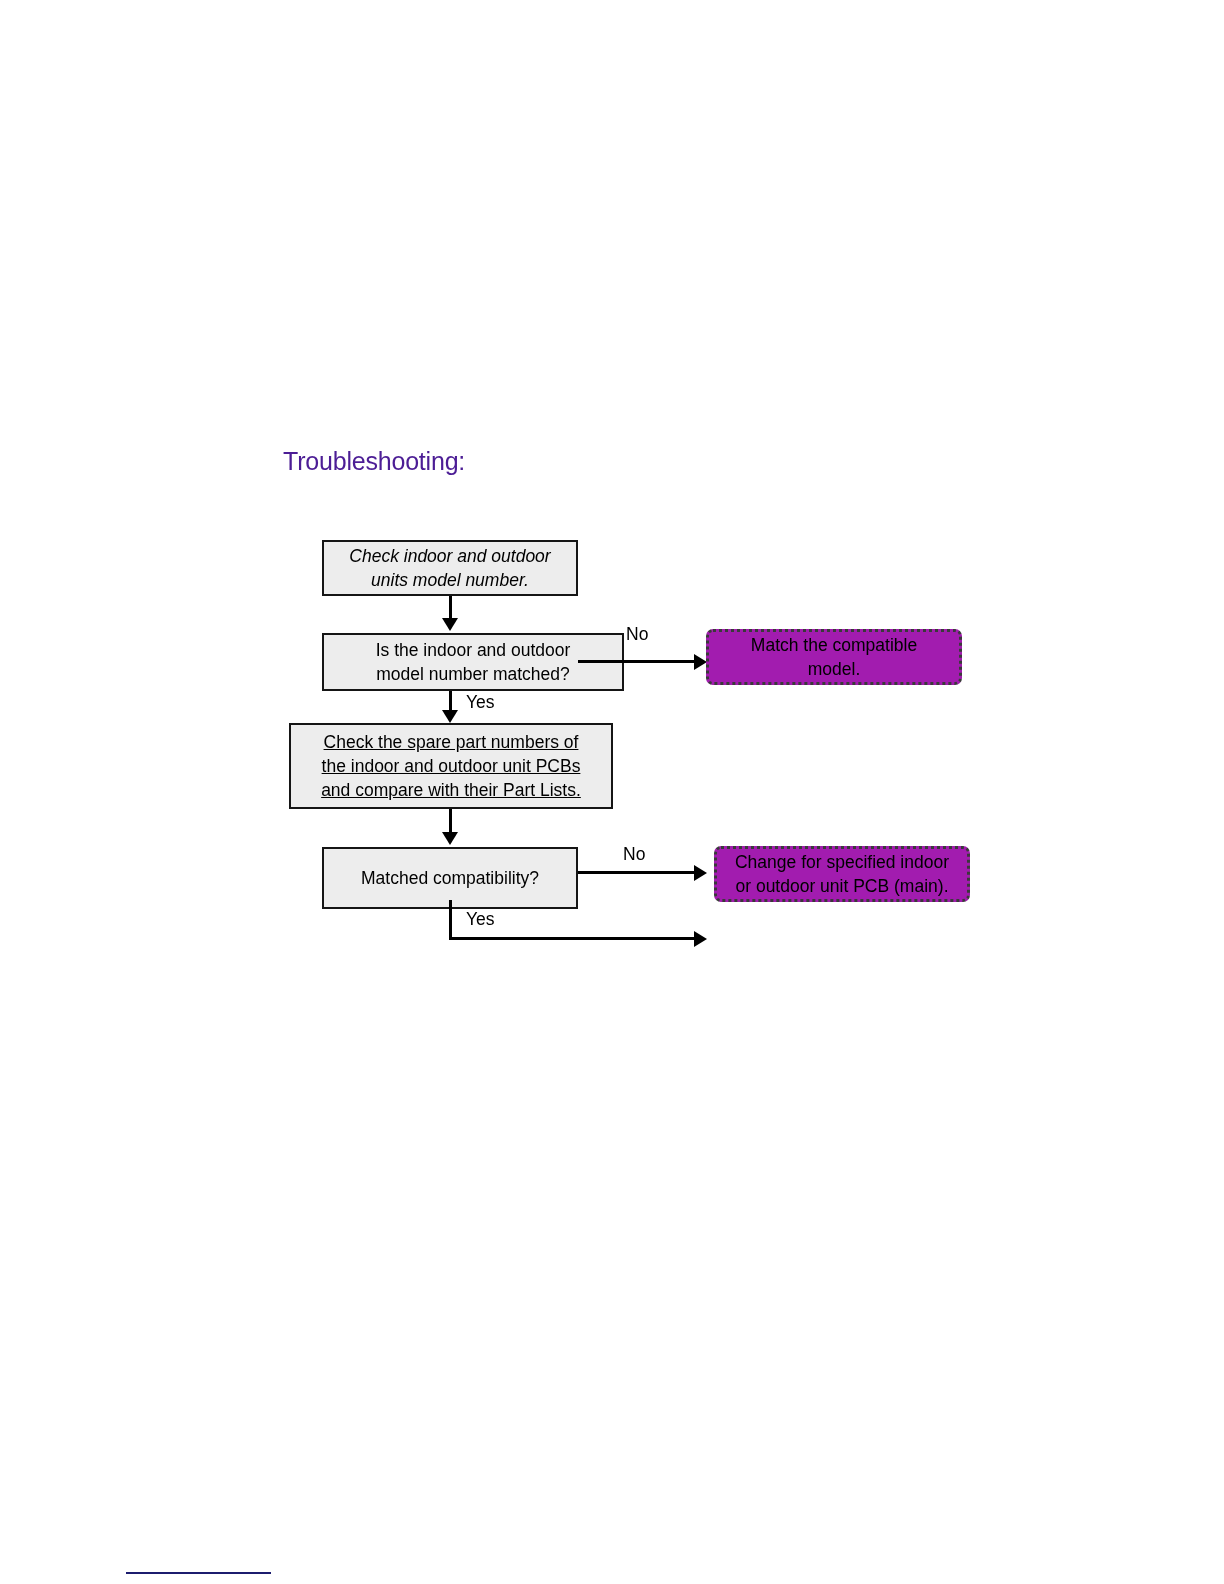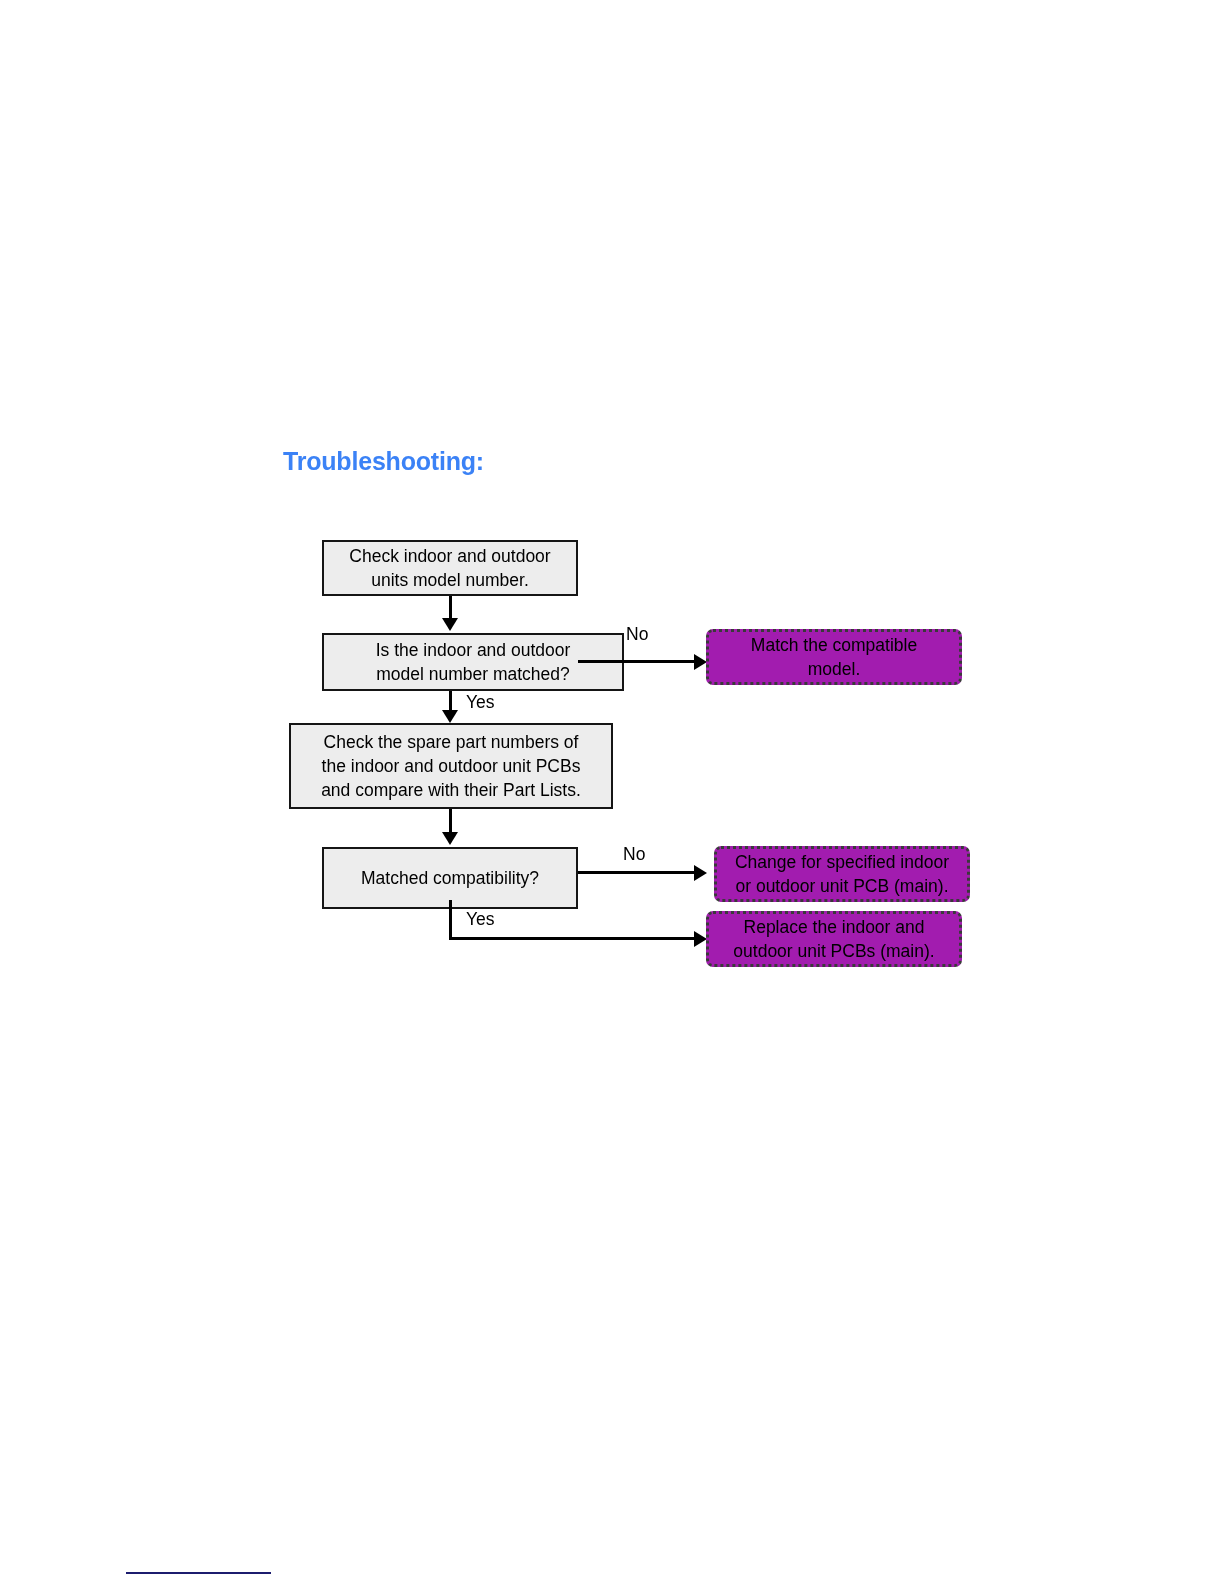--- a/index.html
+++ b/index.html
@@ -20,22 +20,22 @@
     left: 0; top: 0;
     width: 1224px;
     height: 1584px;
   }
 
   .page-title {
     position: absolute;
     left: 283px;
     top: 447px;
     font-size: 25px;
-    font-weight: bold;
-    color: #3b82f6;
+    font-weight: normal;
+    color: #4c1d95;
     letter-spacing: -0.2px;
     white-space: nowrap;
   }
 
   
   .node {
     position: absolute;
     box-sizing: border-box;
     display: flex;
     align-items: center;
@@ -107,21 +107,21 @@
     background: #1c1c6e;
   }
 </style>
 </head>
 <body>
 
 <div id="page">
 
   <div class="page-title">Troubleshooting:</div>
 
-  <div class="node node-solid" style="left:322px; top:540px; width:256px; height:56px;">
+  <div class="node node-solid" style="left:322px; top:540px; width:256px; height:56px;font-style:italic;">
     <span class="node-text">Check indoor and outdoor
 units model number.</span>
   </div>
 
   <div class="line-v" style="left:448.5px; top:596px; height:24px;"></div>
   <div class="arrow-down" style="left:442px; top:618px;"></div>
 
   <div class="node node-solid" style="left:322px; top:633px; width:302px; height:58px;">
     <span class="node-text">Is the indoor and outdoor
 model number matched?</span>
@@ -133,21 +133,21 @@
 
   <div class="node node-dotted" style="left:706px; top:629px; width:256px; height:56px;">
     <span class="node-text">Match the compatible
 model.</span>
   </div>
 
   <div class="line-v" style="left:448.5px; top:691px; height:22px;"></div>
   <div class="arrow-down" style="left:442px; top:710px;"></div>
   <div class="edge-label" style="left:466px; top:692px;">Yes</div>
 
-  <div class="node node-solid" style="left:289px; top:723px; width:324px; height:86px;">
+  <div class="node node-solid" style="left:289px; top:723px; width:324px; height:86px;text-decoration:underline;">
     <span class="node-text">Check the spare part numbers of
 the indoor and outdoor unit PCBs
 and compare with their Part Lists.</span>
   </div>
 
   <div class="line-v" style="left:448.5px; top:809px; height:26px;"></div>
   <div class="arrow-down" style="left:442px; top:832px;"></div>
 
   <div class="node node-solid" style="left:322px; top:847px; width:256px; height:62px;">
     <span class="node-text">Matched compatibility?</span>
@@ -160,20 +160,16 @@
   <div class="node node-dotted" style="left:706px; top:846px; width:256px; height:56px;margin-left:8px;">
     <span class="node-text">Change for specified indoor
 or outdoor unit PCB (main).</span>
   </div>
 
   <div class="line-v" style="left:448.5px; top:900px; height:40px;"></div>
   <div class="line-h" style="left:448.5px; top:937px; width:250px;"></div>
   <div class="arrow-right" style="left:694px; top:930.5px;"></div>
   <div class="edge-label" style="left:466px; top:909px;">Yes</div>
 
-  <div class="node node-dotted" style="left:706px; top:911px; width:256px; height:56px;">
-    <span class="node-text">Replace the indoor and
-outdoor unit PCBs (main).</span>
-  </div>
 
   <div class="footer-rule"></div>
 
 </div>
 
 </body></html>

